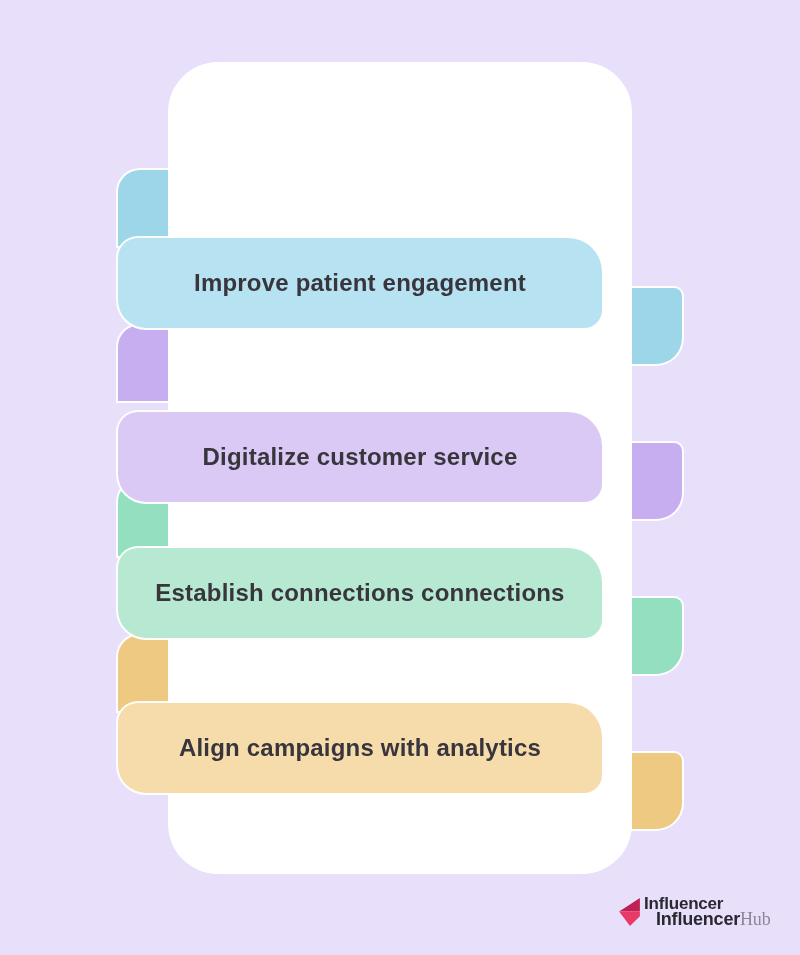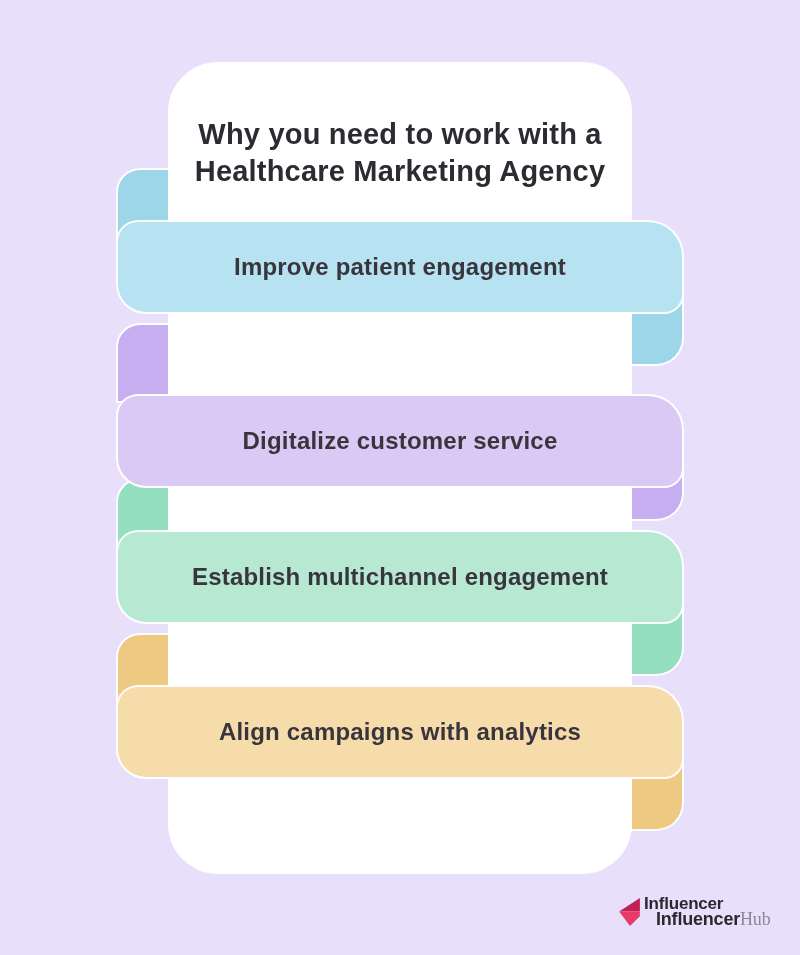--- a/index.html
+++ b/index.html
@@ -14,24 +14,24 @@
     background:var(--card,#fff);border-radius:50px;z-index:1;
   }
   .title{
     position:absolute;left:168px;top:97px;width:464px;z-index:4;
     text-align:center;font-weight:700;font-size:29px;line-height:37px;
     color:var(--title,#2d2a31);letter-spacing:.2px;
   }
   .title span{display:block;}
   .ribbon{position:absolute;left:0;top:0;width:800px;height:0;}
   .band{
-    position:absolute;left:118px;width:564px;height:90px;
+    position:absolute;left:118px;width:484px;height:90px;
     background:var(--band);border-radius:20px 34px 18px 28px;
     box-shadow:0 0 0 2px rgba(255,255,255,.95);
-    display:flex;align-items:center;justify-content:center;z-index:3;
+    display:flex;align-items:center;justify-content:center;z-index:3;margin-top:16px;
   }
   .band .lbl{
     font-size:24px;font-weight:600;color:var(--bandtext,#38353c);letter-spacing:.2px;
   }
   .fold{
     position:absolute;width:50px;height:76px;background:var(--fold);
     box-shadow:0 0 0 2px rgba(255,255,255,.95);z-index:2;
   }
   .fold-left{left:118px;border-radius:22px 0 0 0;}
   .fold-right{left:632px;border-radius:0 8px 26px 0;}
@@ -51,24 +51,20 @@
   .logo-l2 .mk{font-weight:600;color:var(--logodark,#2b2831);}
   .logo-l2 .hub{font-weight:400;color:var(--logogray,#8c8695);font-family:Liberation Serif, serif;}
 </style>
 </head>
 <body>
 
 <div class="stage" style="--bg: #e8dffb; --card: #ffffff; --title: #2d2a31; --bandtext: #38353c; --logodark: #2b2831; --logogray: #8c8695;">
 
   <div class="card"></div>
 
-  <h1 class="title">
-    <span>Why you need to work with a</span>
-    <span>Healthcare Marketing Agency</span>
-  </h1>
 
   <div class="ribbon r1" style="--band: #b7e2f2; --fold: #9dd5e9;">
     <div class="fold fold-left"></div>
     <div class="fold fold-right"></div>
     <div class="band">
       <span class="lbl">Improve patient engagement</span>
     </div>
   </div>
 
   <div class="ribbon r2" style="--band: #d9c9f4; --fold: #c7aef0;">
@@ -76,21 +72,21 @@
     <div class="fold fold-right"></div>
     <div class="band">
       <span class="lbl">Digitalize customer service</span>
     </div>
   </div>
 
   <div class="ribbon r3" style="--band: #b6e8d2; --fold: #93dfc0;">
     <div class="fold fold-left"></div>
     <div class="fold fold-right"></div>
     <div class="band">
-      <span class="lbl">Establish multichannel engagement</span>
+      <span class="lbl">Establish connections connections</span>
     </div>
   </div>
 
   <div class="ribbon r4" style="--band: #f7dcab; --fold: #edc981;">
     <div class="fold fold-left"></div>
     <div class="fold fold-right"></div>
     <div class="band">
       <span class="lbl">Align campaigns with analytics</span>
     </div>
   </div>

